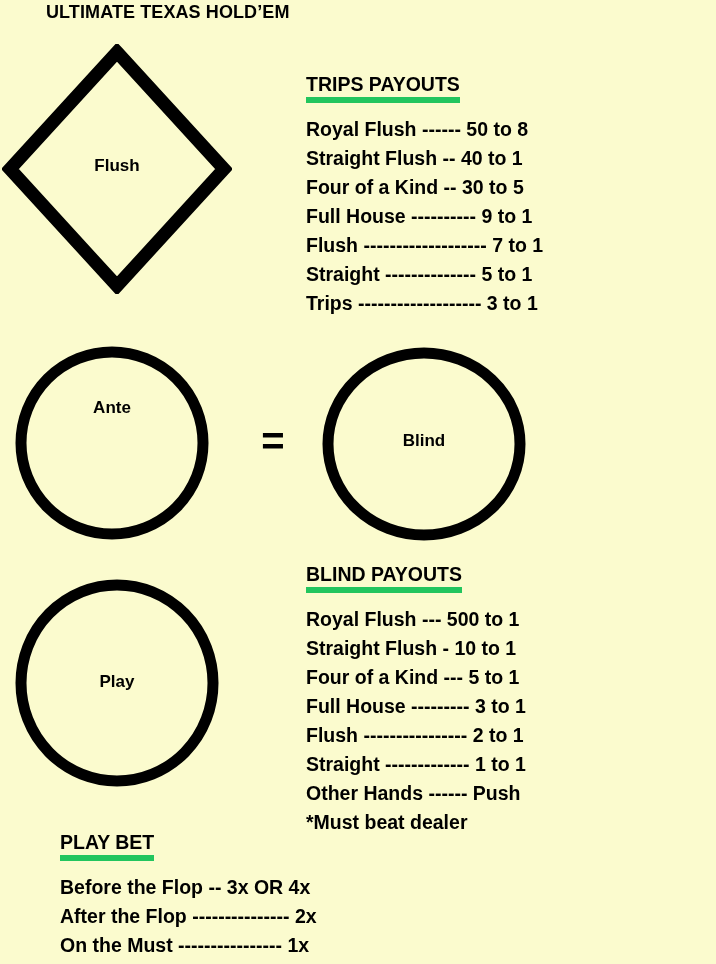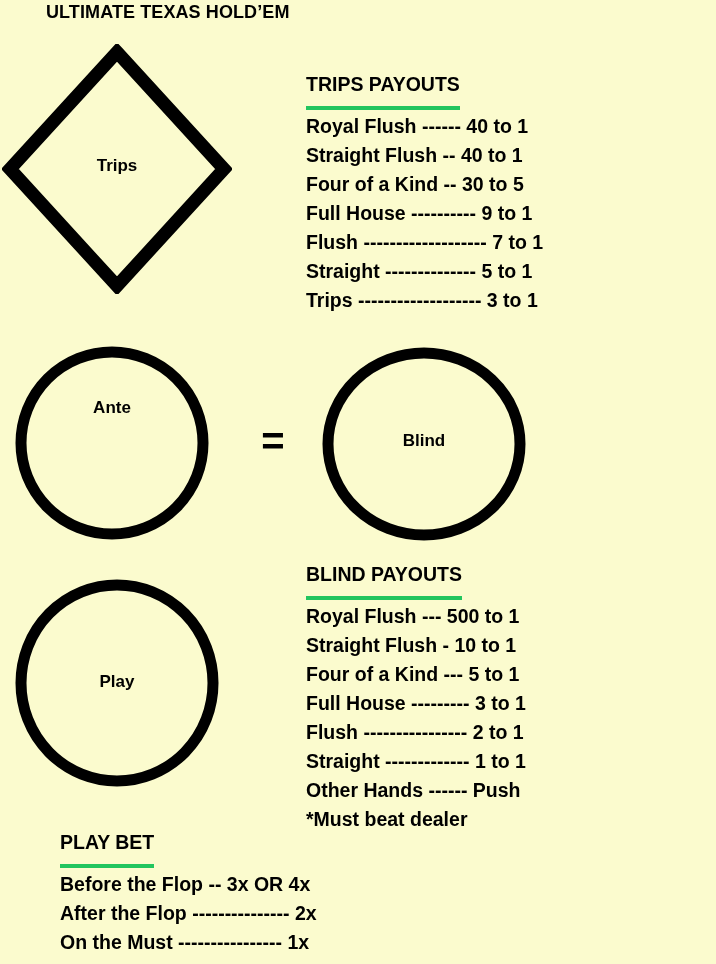--- a/index.html
+++ b/index.html
@@ -103,23 +103,23 @@
 
   
   .payout-block {
     position: absolute;
     font-size: 19.5px;
     font-weight: bold;
     white-space: nowrap;
   }
   .payout-block .block-heading {
     display: inline-block;
-    border-bottom: 4px solid #22c55e;
-    padding-bottom: 10px;
-    margin-bottom: 2px;
+    border-bottom: 6px solid #22c55e;
+    padding-bottom: 1px;
+    margin-bottom: 12px;
     line-height: 24px;
   }
   .payout-block .payout-row {
     line-height: 29px;
     height: 29px;
   }
   .payout-block .payout-note {
     line-height: 29px;
     height: 29px;
   }
@@ -133,26 +133,26 @@
 <body>
 
 <div class="stage">
 
   <div class="title">ULTIMATE TEXAS HOLD’EM</div>
 
   <div class="shape-wrap" id="trips-shape">
     <svg width="230" height="250" viewBox="0 0 230 250">
       <polygon points="115,8 222,125 115,242 8,125" fill="none" stroke="#000000" stroke-width="13" stroke-linejoin="miter"></polygon>
     </svg>
-    <div class="shape-label">Trips</div>
+    <div class="shape-label">Flush</div>
   </div>
 
   <div class="payout-block" id="trips-payouts">
     <div class="block-heading">TRIPS PAYOUTS</div>
-    <div class="payout-row">Royal Flush ------ 40 to 1</div>
+    <div class="payout-row">Royal Flush ------ 50 to 8</div>
     <div class="payout-row">Straight Flush -- 40 to 1</div>
     <div class="payout-row">Four of a Kind -- 30 to 5</div>
     <div class="payout-row">Full House ---------- 9 to 1</div>
     <div class="payout-row">Flush ------------------- 7 to 1</div>
     <div class="payout-row">Straight -------------- 5 to 1</div>
     <div class="payout-row">Trips ------------------- 3 to 1</div>
   </div>
 
   <div class="shape-wrap" id="ante-shape">
     <svg width="196" height="196" viewBox="0 0 196 196">

